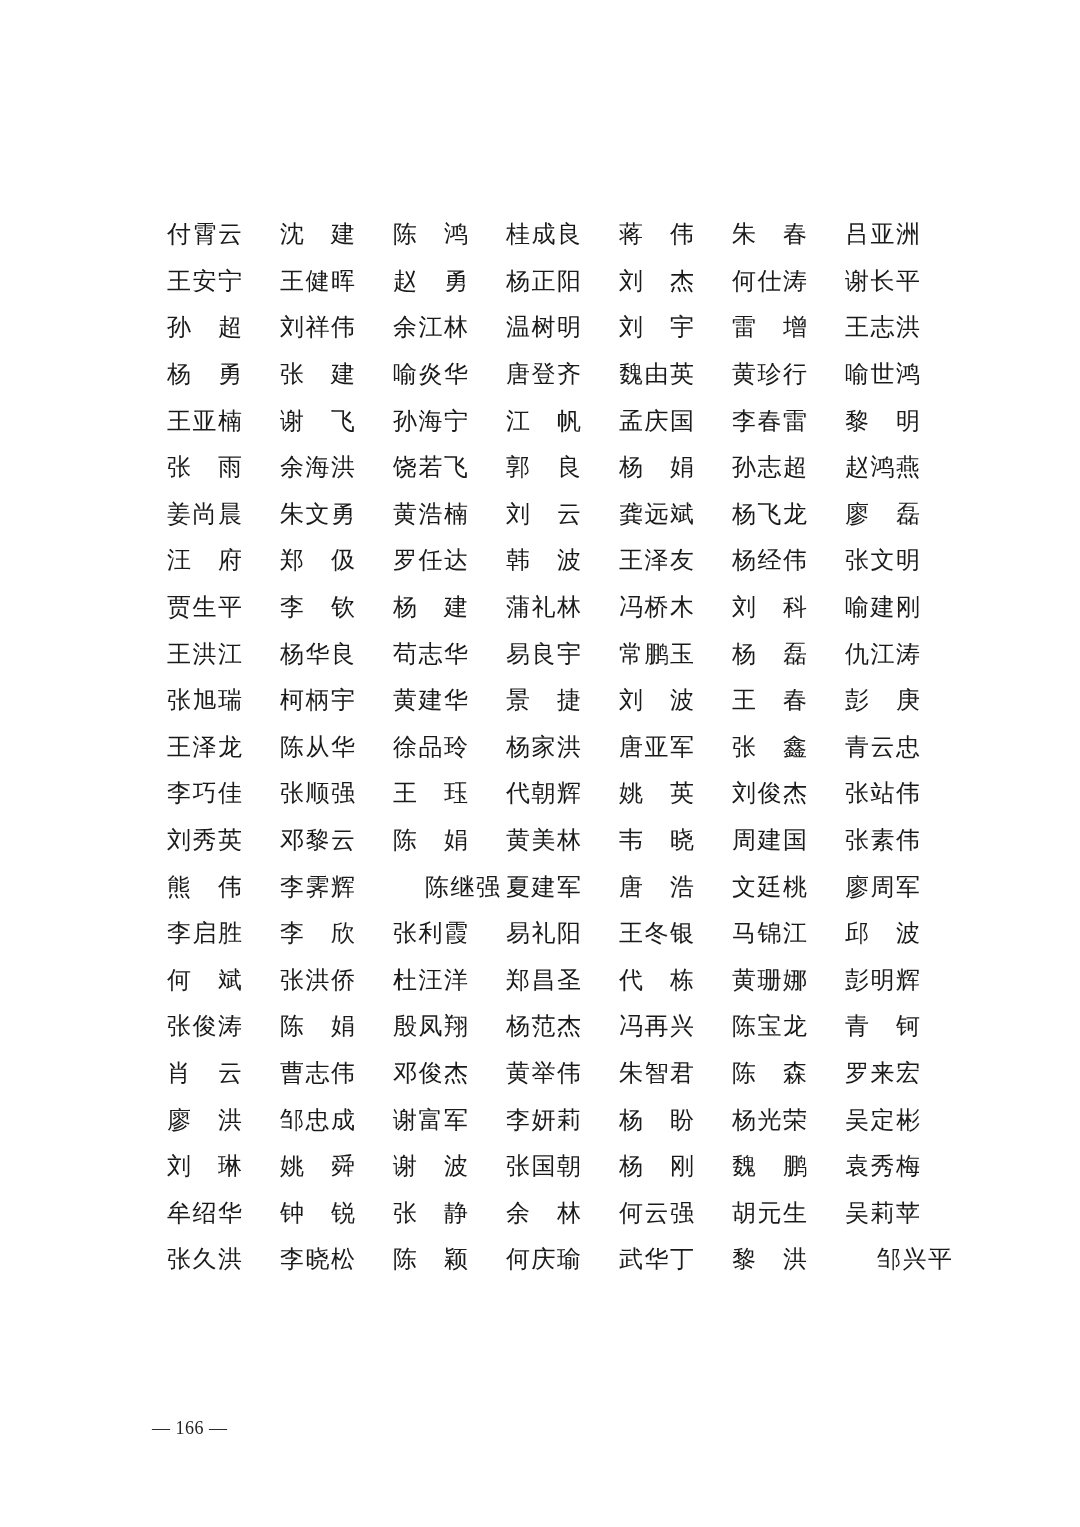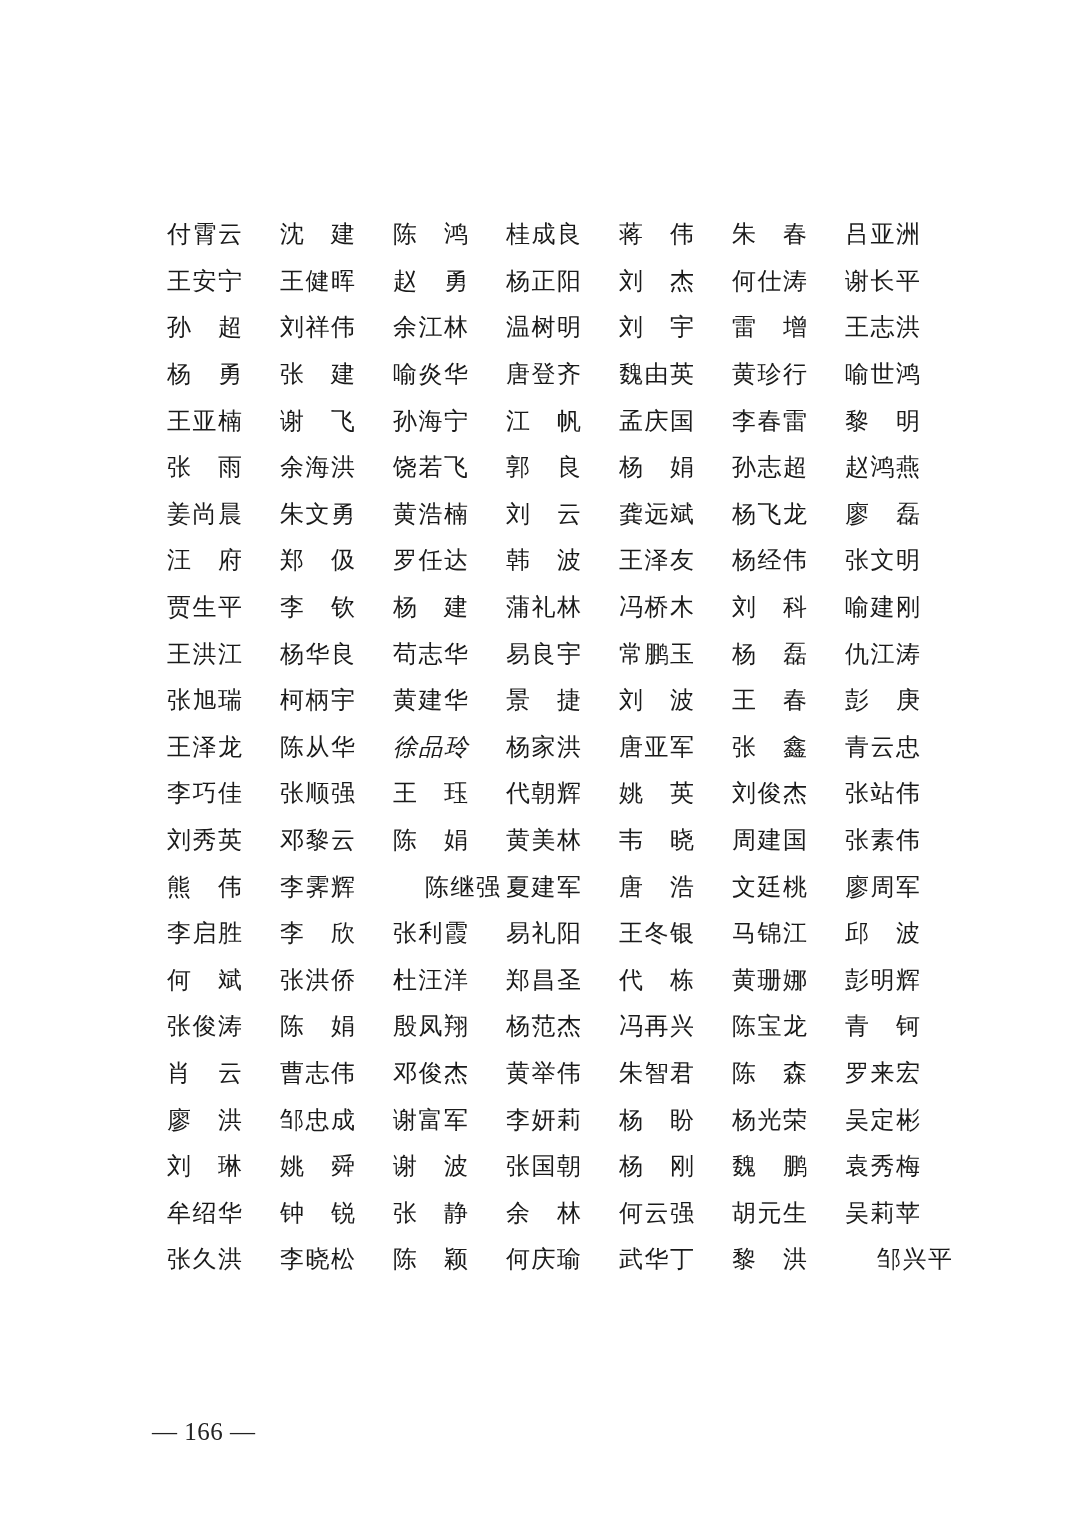--- a/index.html
+++ b/index.html
@@ -4,21 +4,21 @@
   <style>
     html, body { margin: 0; padding: 0; background: #ffffff; }
     body { width: 1080px; height: 1527px; position: relative; overflow: hidden;
            font-family: "DejaVu Serif", "Liberation Serif", serif; color: #1a1a1a; }
     .page { position: absolute; left: 0; top: 13px; width: 1080px; height: 1527px; }
     .grid { position: absolute; left: 167px; top: 198px; width: 760px; }
     .row { display: flex; height: 46.6px; align-items: center; }
     .name { width: 113px; flex: 0 0 113px; font-size: 24px; line-height: 30px;
             white-space: nowrap; }
     .name .inner { display: inline-flex; justify-content: space-between; width: 75px; }
-    .folio { position: absolute; left: 152px; top: 1405px; font-size: 25px;
+    .folio { position: absolute; left: 152px; top: 1405px; font-size: 18px;
              font-family: "Liberation Serif", "DejaVu Serif", serif; color: #222; letter-spacing: 0.5px; }
   </style>
 </head>
 <body>
 
 <div class="page">
   <div class="grid" id="name-grid">
       <div class="row">
         <div class="name"><span class="inner" style="display: inline-block; width: auto; letter-spacing: 1.5px;">付霄云</span></div>
         <div class="name"><span class="inner">
@@ -204,21 +204,21 @@
             <span>春</span>
           </span></div>
         <div class="name"><span class="inner">
             <span>彭</span>
             <span>庚</span>
           </span></div>
       </div>
       <div class="row">
         <div class="name"><span class="inner" style="display: inline-block; width: auto; letter-spacing: 1.5px;">王泽龙</span></div>
         <div class="name"><span class="inner" style="display: inline-block; width: auto; letter-spacing: 1.5px;">陈从华</span></div>
-        <div class="name"><span class="inner" style="display: inline-block; width: auto; letter-spacing: 1.5px; font-style: italic;">徐品玲</span></div>
+        <div class="name"><span class="inner" style="display: inline-block; width: auto; letter-spacing: 1.5px;">徐品玲</span></div>
         <div class="name"><span class="inner" style="display: inline-block; width: auto; letter-spacing: 1.5px;">杨家洪</span></div>
         <div class="name"><span class="inner" style="display: inline-block; width: auto; letter-spacing: 1.5px;">唐亚军</span></div>
         <div class="name"><span class="inner">
             <span>张</span>
             <span>鑫</span>
           </span></div>
         <div class="name"><span class="inner" style="display: inline-block; width: auto; letter-spacing: 1.5px;">青云忠</span></div>
       </div>
       <div class="row">
         <div class="name"><span class="inner" style="display: inline-block; width: auto; letter-spacing: 1.5px;">李巧佳</span></div>

